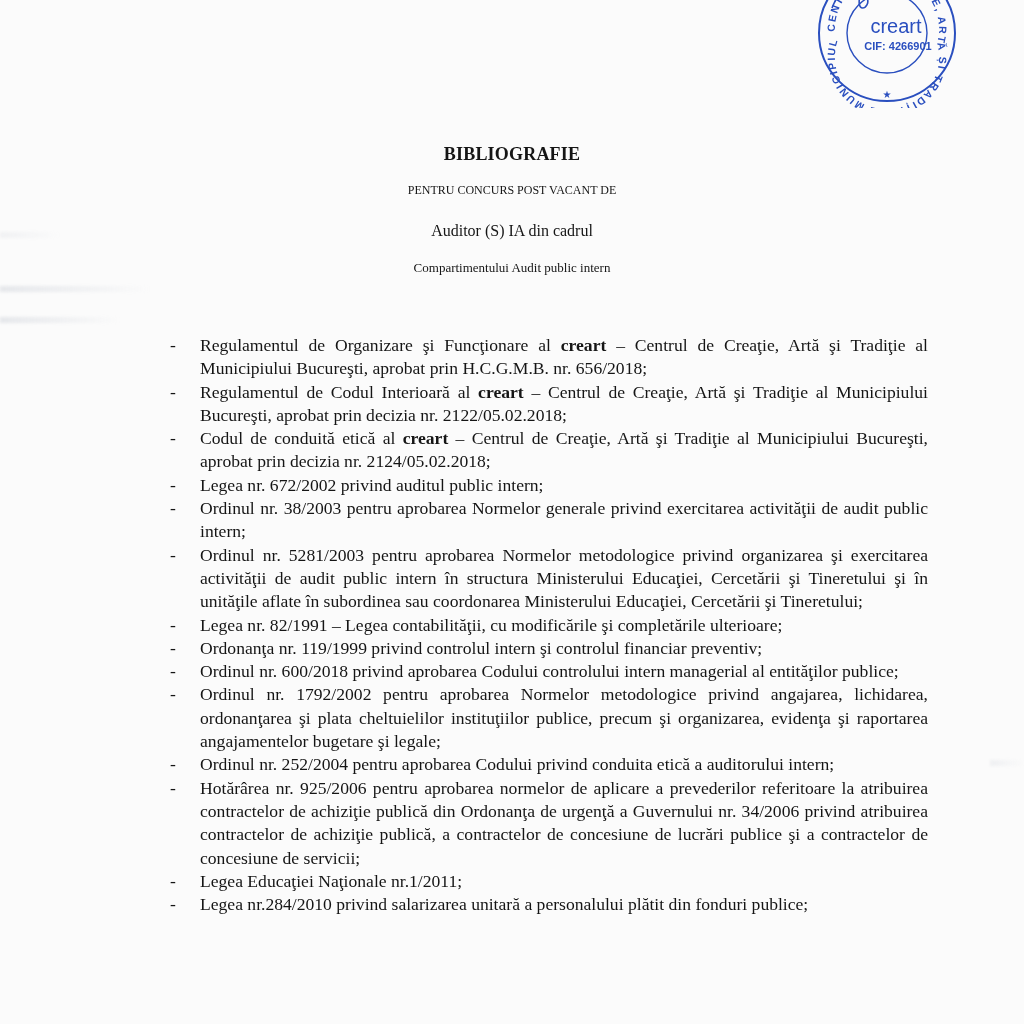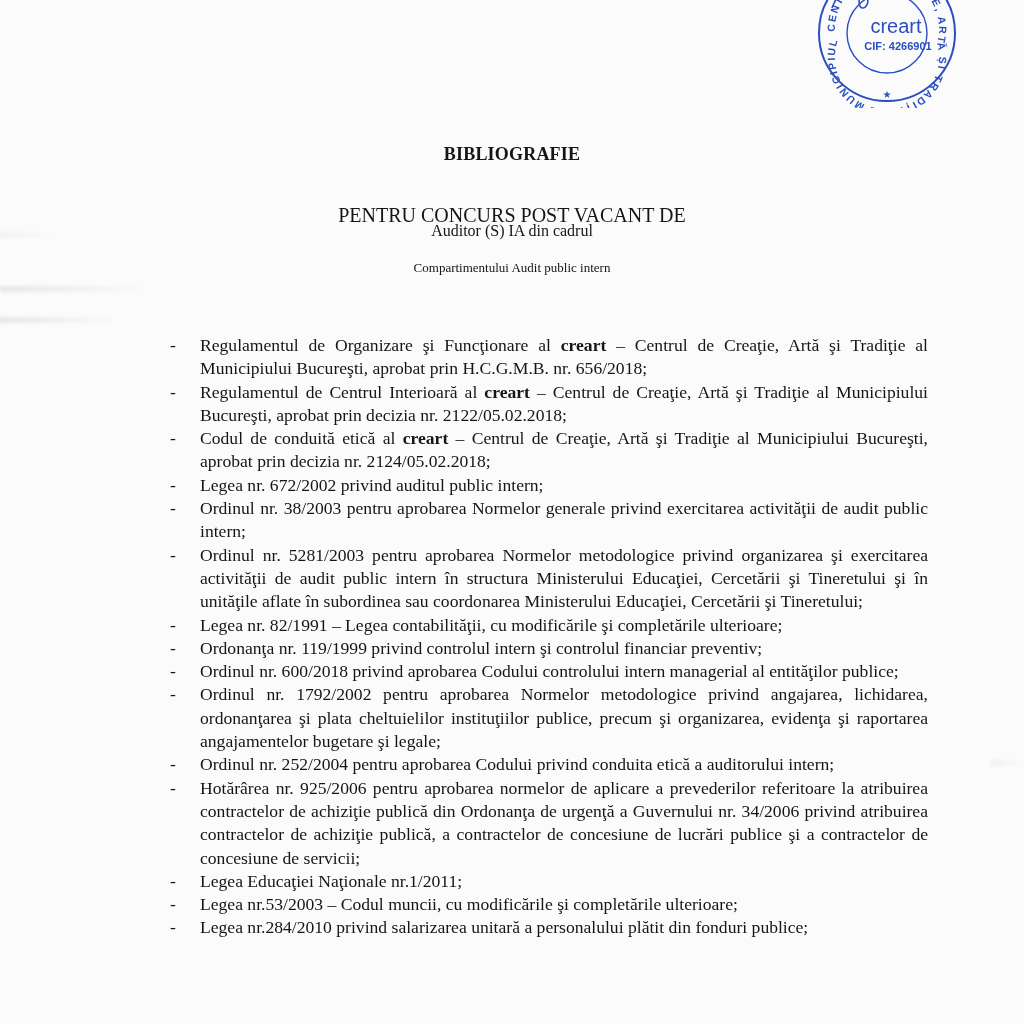--- a/index.html
+++ b/index.html
@@ -21,21 +21,21 @@
   .scan-smudge.s3 { top: 232px; width: 60px; opacity: 0.5; }
   .scan-smudge.s4 { top: 760px; left: 990px; width: 34px; opacity: 0.6; }
 
   .stamp {
     position: absolute; left: 812px; top: -22px; width: 150px; height: 130px;
   }
   .stamp svg { width: 100%; height: 100%; }
 
   .header { position: absolute; left: 0; width: 1024px; text-align: center; }
   .h-title { top: 144px; font-weight: bold; font-size: 18px; letter-spacing: 0.2px; }
-  .h-line1 { top: 183px; font-size: 20px; margin-top: 21px; }
+  .h-line1 { top: 183px; font-size: 12px; }
   .h-line2 { top: 222px; font-size: 16px; }
   .h-line3 { top: 260px; font-size: 13px; }
 
   .biblio {
     position: absolute; left: 152px; top: 318px; width: 760px;
     list-style: none; margin: 16px; padding: 0;
     font-size: 17.6px; line-height: 23.3px;
   }
   .biblio li { position: relative; padding-left: 32px; text-align: justify; }
   .biblio li::before {
@@ -76,21 +76,21 @@
   <div class="header h-title">BIBLIOGRAFIE</div>
   <div class="header h-line1">PENTRU CONCURS POST VACANT DE</div>
   <div class="header h-line2">Auditor (S) IA din cadrul</div>
   <div class="header h-line3">Compartimentului Audit public intern</div>
 
   <ul class="biblio" id="biblio">
       <li>
         <span class="txt"><span>Regulamentul de Organizare şi Funcţionare al </span><b>creart</b><span> – Centrul de Creaţie, Artă şi Tradiţie al Municipiului Bucureşti, aprobat prin H.C.G.M.B. nr. 656/2018;</span></span>
       </li>
       <li>
-        <span class="txt"><span>Regulamentul de Centrul Interioară al </span><b>creart</b><span> – Centrul de Creaţie, Artă şi Tradiţie al Municipiului Bucureşti, aprobat prin decizia nr. 2122/05.02.2018;</span></span>
+        <span class="txt"><span>Regulamentul de Codul Interioară al </span><b>creart</b><span> – Centrul de Creaţie, Artă şi Tradiţie al Municipiului Bucureşti, aprobat prin decizia nr. 2122/05.02.2018;</span></span>
       </li>
       <li>
         <span class="txt"><span>Codul de conduită etică al </span><b>creart</b><span> – Centrul de Creaţie, Artă şi Tradiţie al Municipiului Bucureşti, aprobat prin decizia nr. 2124/05.02.2018;</span></span>
       </li>
       <li>
         <span class="txt"><span>Legea nr. 672/2002 privind auditul public intern;</span></span>
       </li>
       <li>
         <span class="txt"><span>Ordinul nr. 38/2003 pentru aprobarea Normelor generale privind exercitarea activităţii de audit public intern;</span></span>
       </li>
@@ -112,19 +112,16 @@
       <li>
         <span class="txt"><span>Ordinul nr. 252/2004 pentru aprobarea Codului privind conduita etică a auditorului intern;</span></span>
       </li>
       <li>
         <span class="txt"><span>Hotărârea nr. 925/2006 pentru aprobarea normelor de aplicare a prevederilor referitoare la atribuirea contractelor de achiziţie publică din Ordonanţa de urgenţă a Guvernului nr. 34/2006 privind atribuirea contractelor de achiziţie publică, a contractelor de concesiune de lucrări publice şi a contractelor de concesiune de servicii;</span></span>
       </li>
       <li>
         <span class="txt"><span>Legea Educaţiei Naţionale nr.1/2011;</span></span>
       </li>
       <li>
-        <span class="txt"><span>Legea nr.53/2003 – Codul muncii, cu modificările şi completările ulterioare;</span></span>
-      </li>
-      <li>
         <span class="txt"><span>Legea nr.284/2010 privind salarizarea unitară a personalului plătit din fonduri publice;</span></span>
       </li>
     </ul>
 </div>
 
 </body></html>

